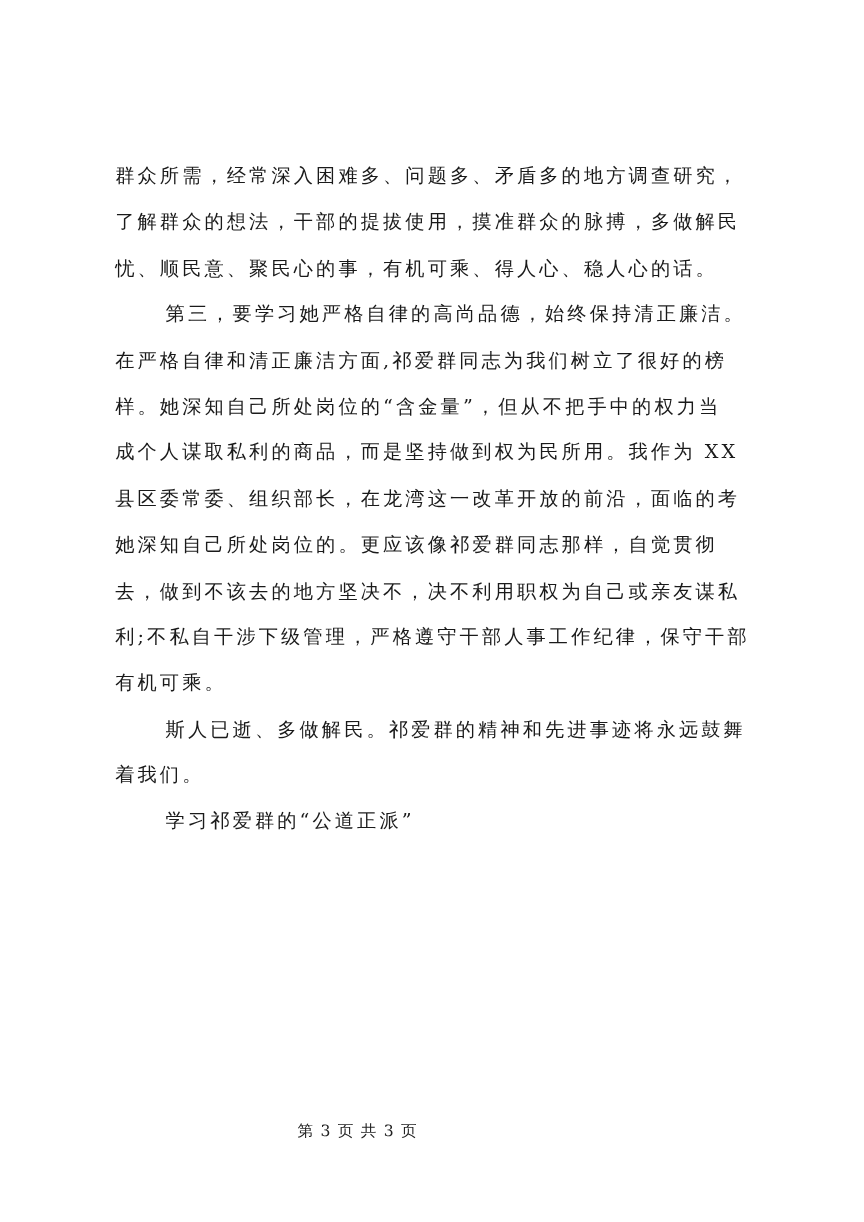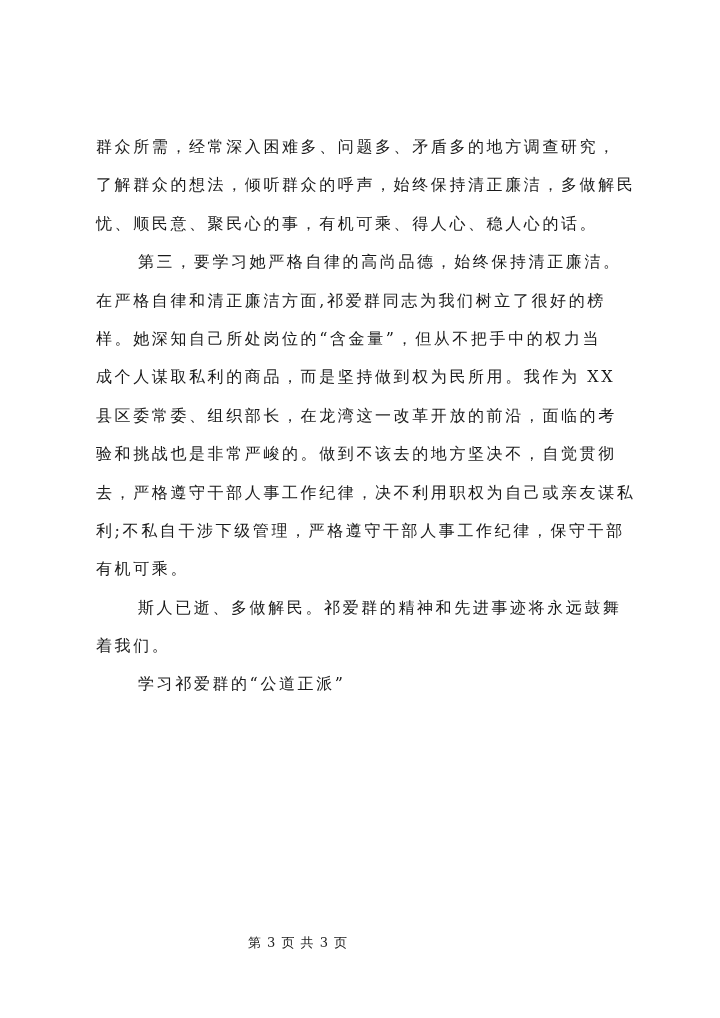--- a/index.html
+++ b/index.html
@@ -49,29 +49,29 @@
       color: #222;
       letter-spacing: 1px;
     }
   </style>
 </head>
 <body>
 
 <div class="page">
   <div class="body-text">
     <div class="line">群众所需，经常深入困难多、问题多、矛盾多的地方调查研究，</div>
-    <div class="line">了解群众的想法，倾听群众的呼声，始终保持清正廉洁，多做解民</div>
+    <div class="line">了解群众的想法，干部的提拔使用，摸准群众的脉搏，多做解民</div>
     <div class="line">忧、顺民意、聚民心的事，有机可乘、得人心、稳人心的话。</div>
     <div class="line indent">第三，要学习她严格自律的高尚品德，始终保持清正廉洁。</div>
     <div class="line">在严格自律和清正廉洁方面,祁爱群同志为我们树立了很好的榜</div>
     <div class="line">样。她深知自己所处岗位的“含金量”，但从不把手中的权力当</div>
     <div class="line">成个人谋取私利的商品，而是坚持做到权为民所用。我作为 XX</div>
     <div class="line">县区委常委、组织部长，在龙湾这一改革开放的前沿，面临的考</div>
-    <div class="line">验和挑战也是非常严峻的。做到不该去的地方坚决不，自觉贯彻</div>
-    <div class="line">去，严格遵守干部人事工作纪律，决不利用职权为自己或亲友谋私</div>
+    <div class="line">她深知自己所处岗位的。更应该像祁爱群同志那样，自觉贯彻</div>
+    <div class="line">去，做到不该去的地方坚决不，决不利用职权为自己或亲友谋私</div>
     <div class="line">利;不私自干涉下级管理，严格遵守干部人事工作纪律，保守干部</div>
     <div class="line">有机可乘。</div>
     <div class="line indent">斯人已逝、多做解民。祁爱群的精神和先进事迹将永远鼓舞</div>
     <div class="line">着我们。</div>
     <div class="line indent">学习祁爱群的“公道正派”</div>
   </div>
 
   <div class="footer">第 3 页  共 3 页</div>
 </div>
 

